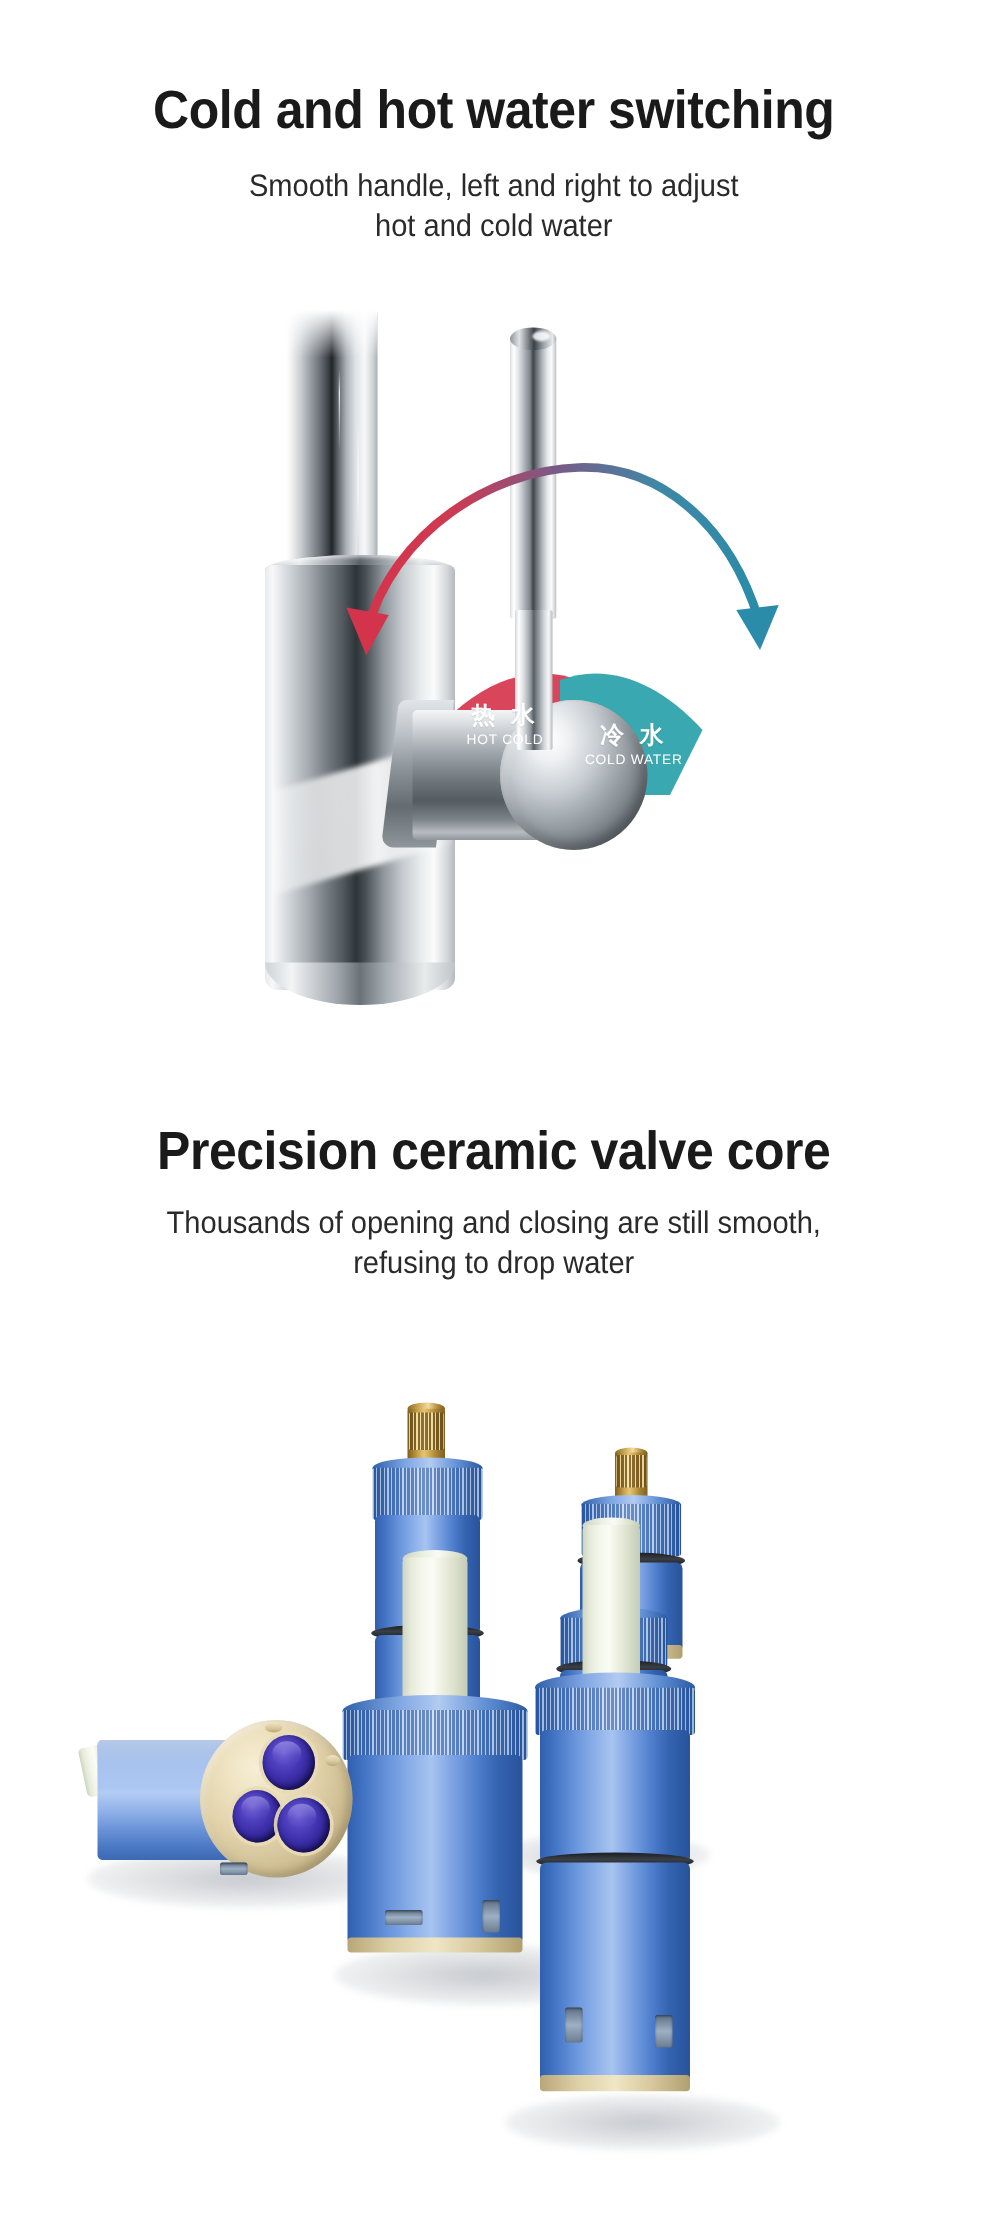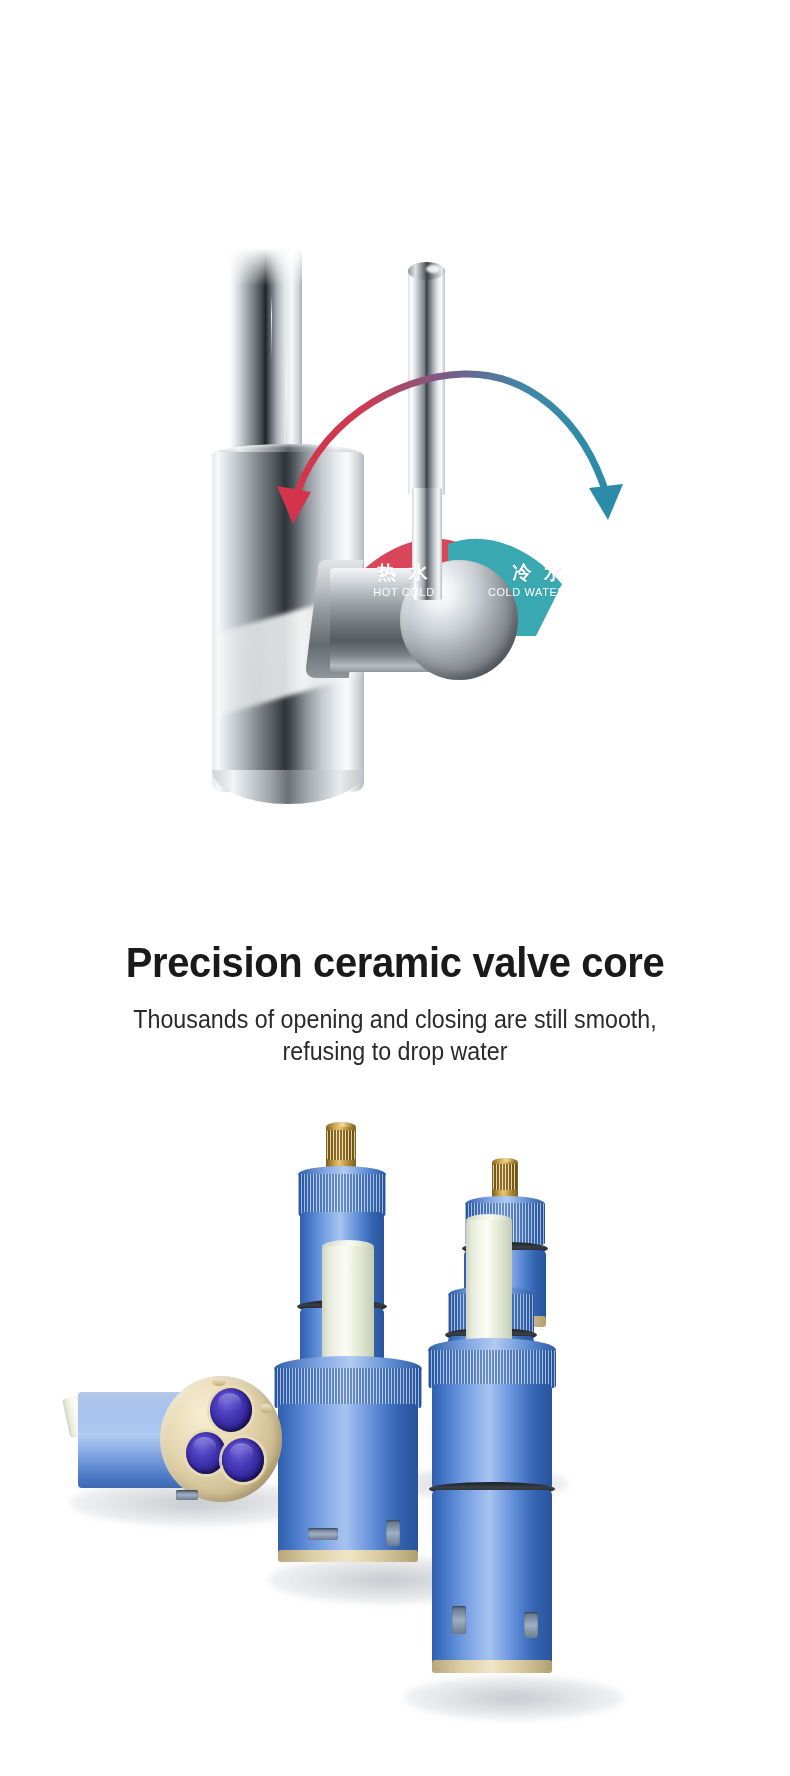--- a/index.html
+++ b/index.html
@@ -16,21 +16,21 @@
     position: relative;
     overflow: hidden;
     -webkit-font-smoothing: antialiased;
   }
 
   .page { position: relative; width: 790px; height: 1776px; background:#fff; }
 
   
   .section { position: absolute; left: 0; width: 790px; }
   #section-1 { top: 0;    height: 900px; }
-  #section-2 { top: 900px; height: 876px; }
+  #section-2 { top: 859px; height: 876px; }
 
   .text-block { width: 100%; text-align: center; }
 
   .headline {
     font-family: "Liberation Sans Narrow", "Liberation Sans", sans-serif;
     font-weight: 700;
     font-size: 43px;
     line-height: 1.05;
     letter-spacing: -0.4px;
     color: #1a1a1a;
@@ -227,21 +227,21 @@
   #fan-cold { left: 448px; }
 
   .fan-labels {
     position: absolute;
     width: 118px;
     text-align: center;
     color: #ffffff;
     pointer-events: none;
   }
   #labels-hot  { left: 345px; top: 332px; text-align: center; }
-  #labels-cold { left: 448px; top: 332px; text-align: right; }
+  #labels-cold { left: 448px; top: 348px; }
 
   .fan-cn {
     font-family: "DejaVu Sans", sans-serif;
     font-size: 19px;
     font-weight: 700;
     letter-spacing: 3px;
     line-height: 1.1;
     text-shadow: 0 1px 1px rgba(0,0,0,.12);
   }
   .fan-en {
@@ -389,20 +389,27 @@
     pointer-events:none;
   }
 </style>
 </head>
 <body>
 
 <div class="page">
 
   <div class="section" id="section-1">
 
+    <div class="text-block">
+      <div class="headline" id="s1-headline">Cold and hot water switching</div>
+      <div class="subhead" id="s1-sub">
+        <div>Smooth handle, left and right to adjust</div>
+        <div>hot and cold water</div>
+      </div>
+    </div>
 
     <div class="faucet-stage">
 
       <div class="fan" id="fan-hot">
         <svg class="fan-shape" viewBox="0 0 118 108" preserveAspectRatio="none">
           <path d="M118,108 L118,16 C82,2 40,16 4,56 L30,108 Z" fill="#d9455a"></path>
         </svg>
       </div>
       <div class="fan" id="fan-cold">
         <svg class="fan-shape" viewBox="0 0 118 108" preserveAspectRatio="none">

